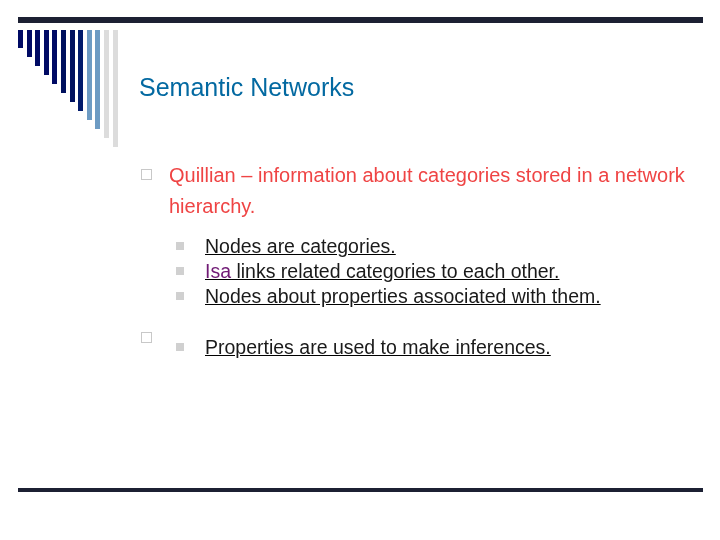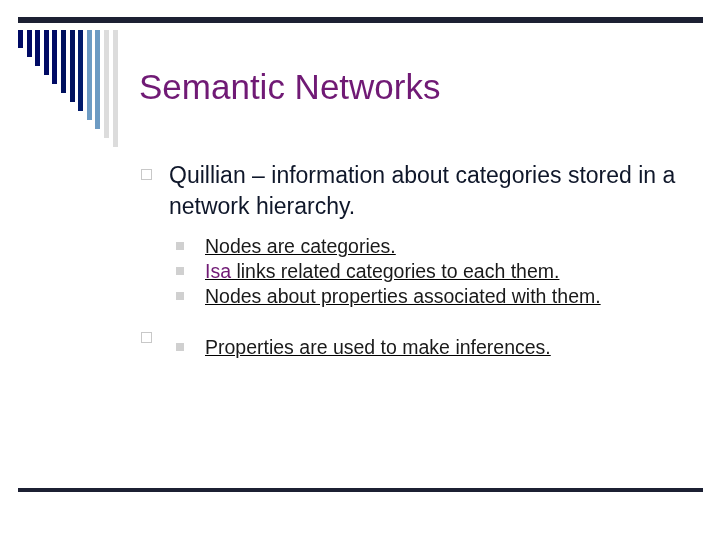--- a/index.html
+++ b/index.html
@@ -44,41 +44,41 @@
     top: 0;
     width: 5px;
   }
 
   
   .title {
     position: absolute;
     left: 139px;
     top: 66px;
     width: 540px;
-    font-size: 35px;
+    font-size: 25px;
     line-height: 42px;
-    color: #701a75;
+    color: #0369a1;
     letter-spacing: 0px;
     white-space: nowrap;
   }
 
   
   .body {
     position: absolute;
     left: 139px;
     top: 160px;
     width: 548px;
   }
 
   .lvl1 {
     position: relative;
     padding-left: 30px;
-    font-size: 23px;
+    font-size: 20px;
     line-height: 31px;
-    color: #0f172a;
+    color: #ef4444;
     margin-bottom: 2px;
   }
   .lvl1 .marker {
     position: absolute;
     left: 2px;
     top: 9px;
     width: 11px;
     height: 11px;
     border: 1.5px solid #c8c8c8;
     box-sizing: border-box;
@@ -158,21 +158,21 @@
     <div class="spacer-sm"></div>
 
     <div class="lvl2-list">
       <div class="lvl2">
         <span class="marker"></span>
         <span>Nodes are categories.</span>
       </div>
 
       <div class="lvl2">
         <span class="marker"></span>
-        <span class="isa" style="color: #701a75;">Isa</span><span> links related categories to each them.</span>
+        <span class="isa" style="color: #701a75;">Isa</span><span> links related categories to each other.</span>
       </div>
 
       <div class="lvl2">
         <span class="marker"></span>
         <span>Nodes about properties associated with them.</span>
       </div>
     </div>
 
     <div class="spacer-md"></div>
 

